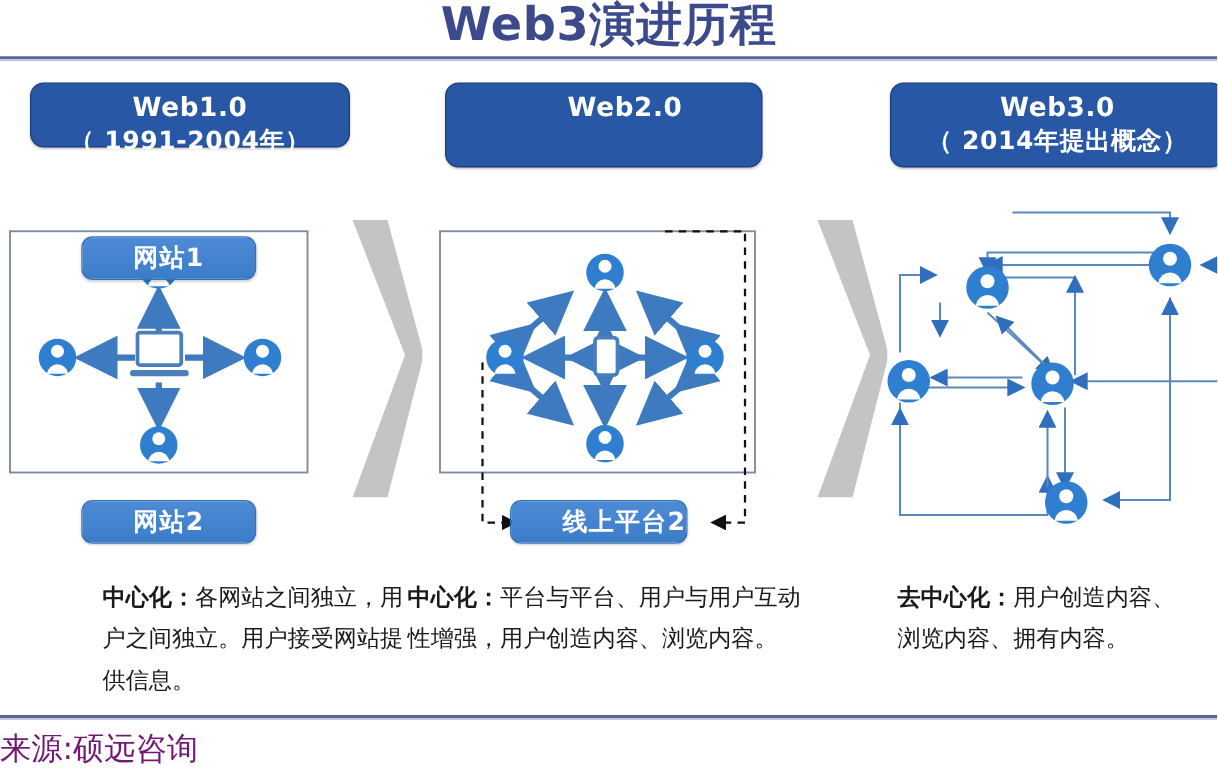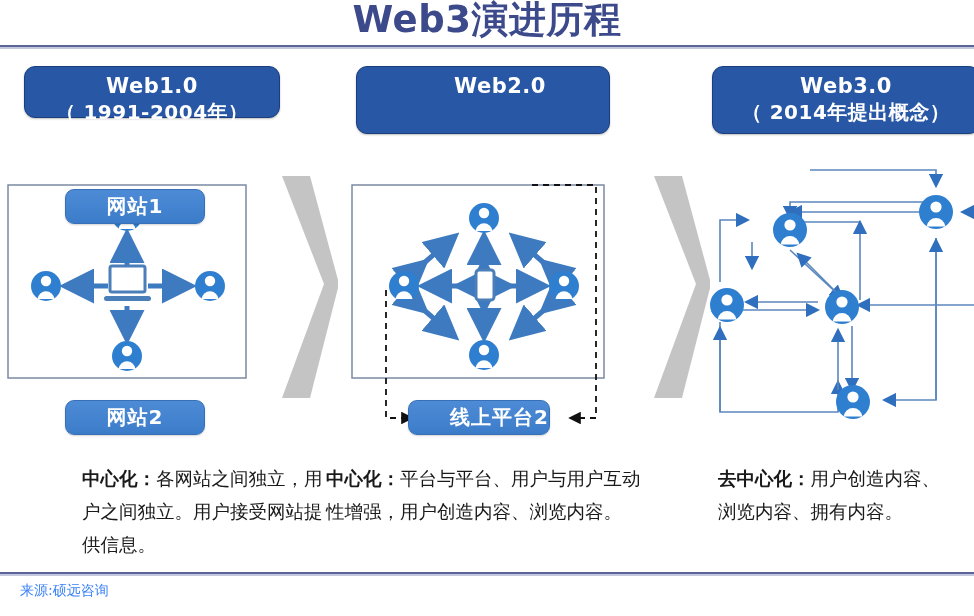--- a/index.html
+++ b/index.html
@@ -123,24 +123,24 @@
   #footer-rule {
     position: absolute;
     left: 0;
     top: 572px;
     width: 974px;
     height: 4px;
     background: linear-gradient(to bottom, #5a6498 0%, #5a6498 55%, #c3c8de 55%, #c3c8de 100%);
   }
   #source {
     position: absolute;
-    left: 20px;
+    left: 0;
     top: 582px;
-    font-size: 14px;
-    color: #3b82f6;
+    font-size: 25px;
+    color: #701a75;
     white-space: nowrap;
   }
   svg { display: block; }
 </style>
 </head>
 <body>
 
 <div id="page">
 
   <div id="title">Web3演进历程</div>

